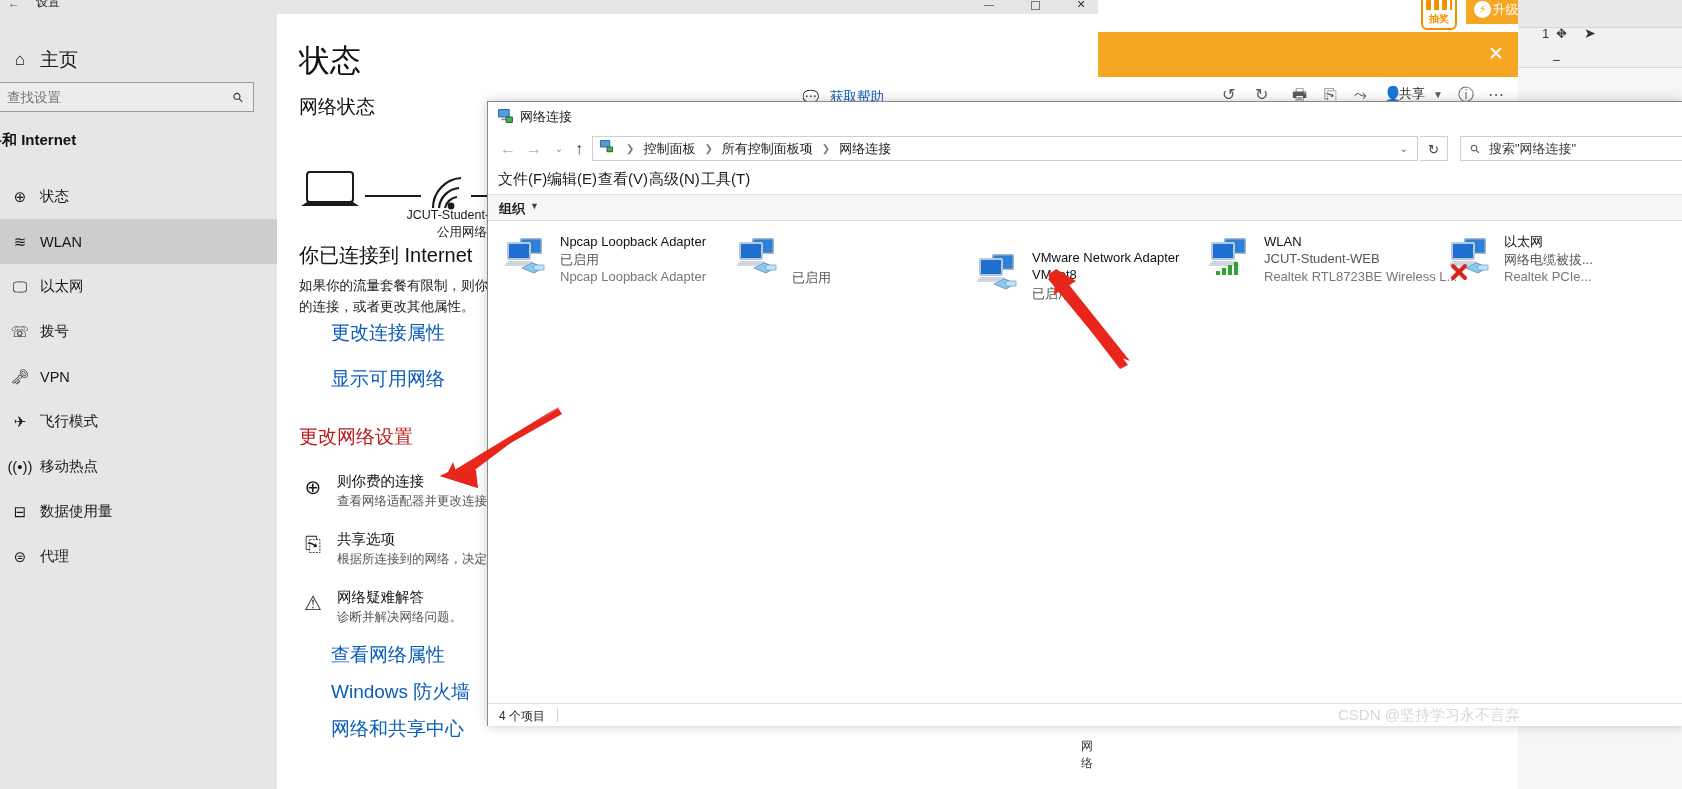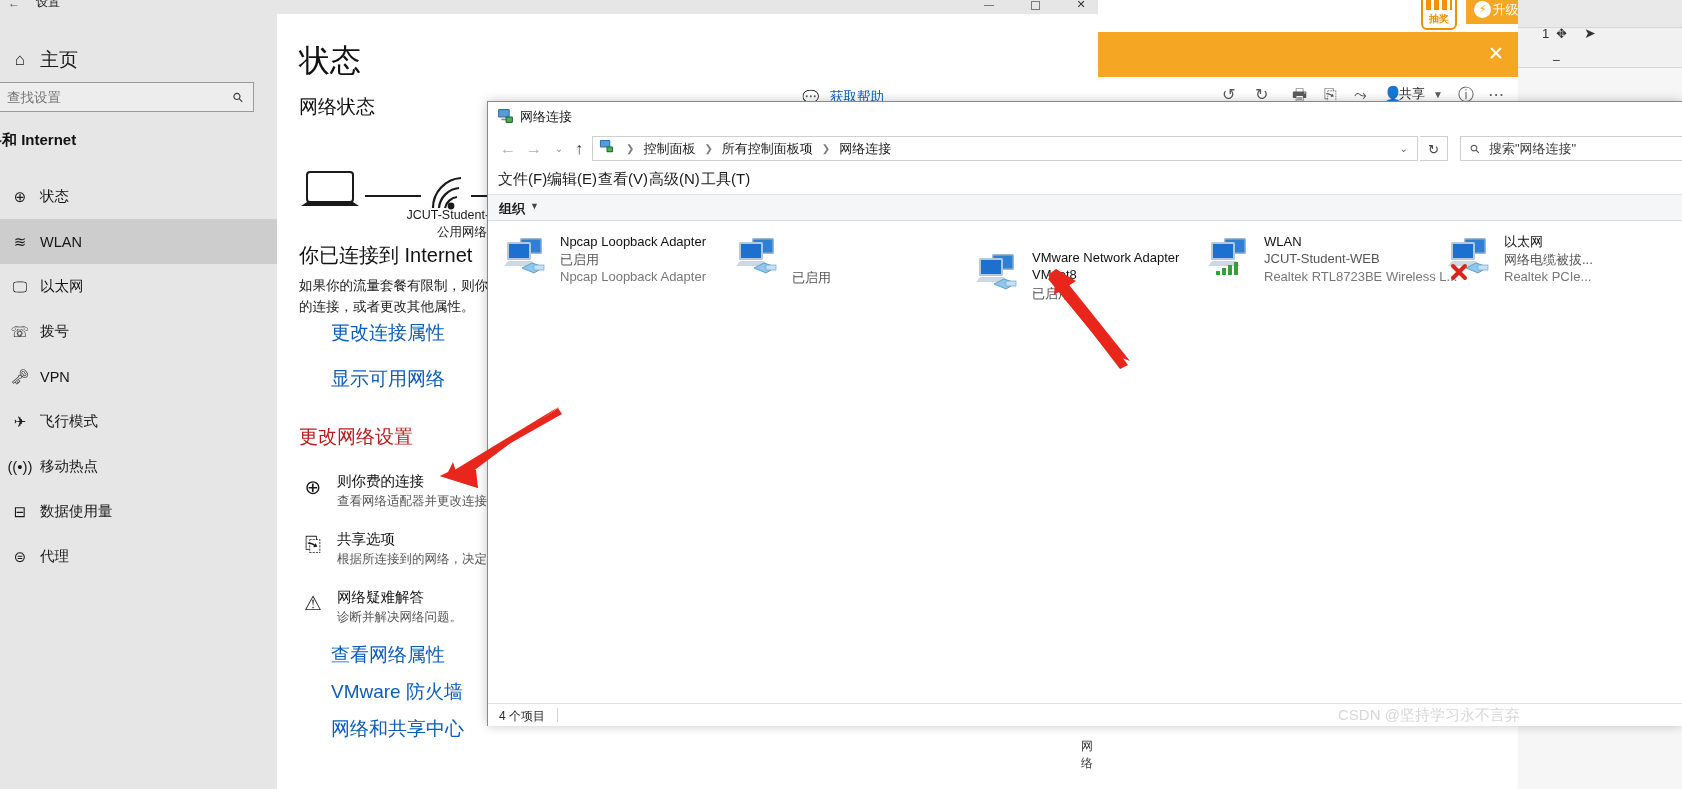--- a/index.html
+++ b/index.html
@@ -333,21 +333,21 @@
         <span class="od">根据所连接到的网络，决定要</span>
       </div>
       <div class="opt-row">
         <span class="oic">⚠</span>
         <span class="ot">网络疑难解答</span>
         <span class="od">诊断并解决网络问题。</span>
       </div>
     </div>
 
     <div id="lnk-view-props" class="link-blue">查看网络属性</div>
-    <div id="lnk-firewall" class="link-blue">VMware 防火墙</div>
+    <div id="lnk-firewall" class="link-blue">Windows 防火墙</div>
     <div id="lnk-sharing-ctr" class="link-blue">网络和共享中心</div>
     <div id="bottom-word">网络</div>
   </div>
 </div>
 
 <div id="bg-app">
   <div id="bg-top-white"></div>
 
   <div id="lottery-badge">
     <span class="stripes"></span>

